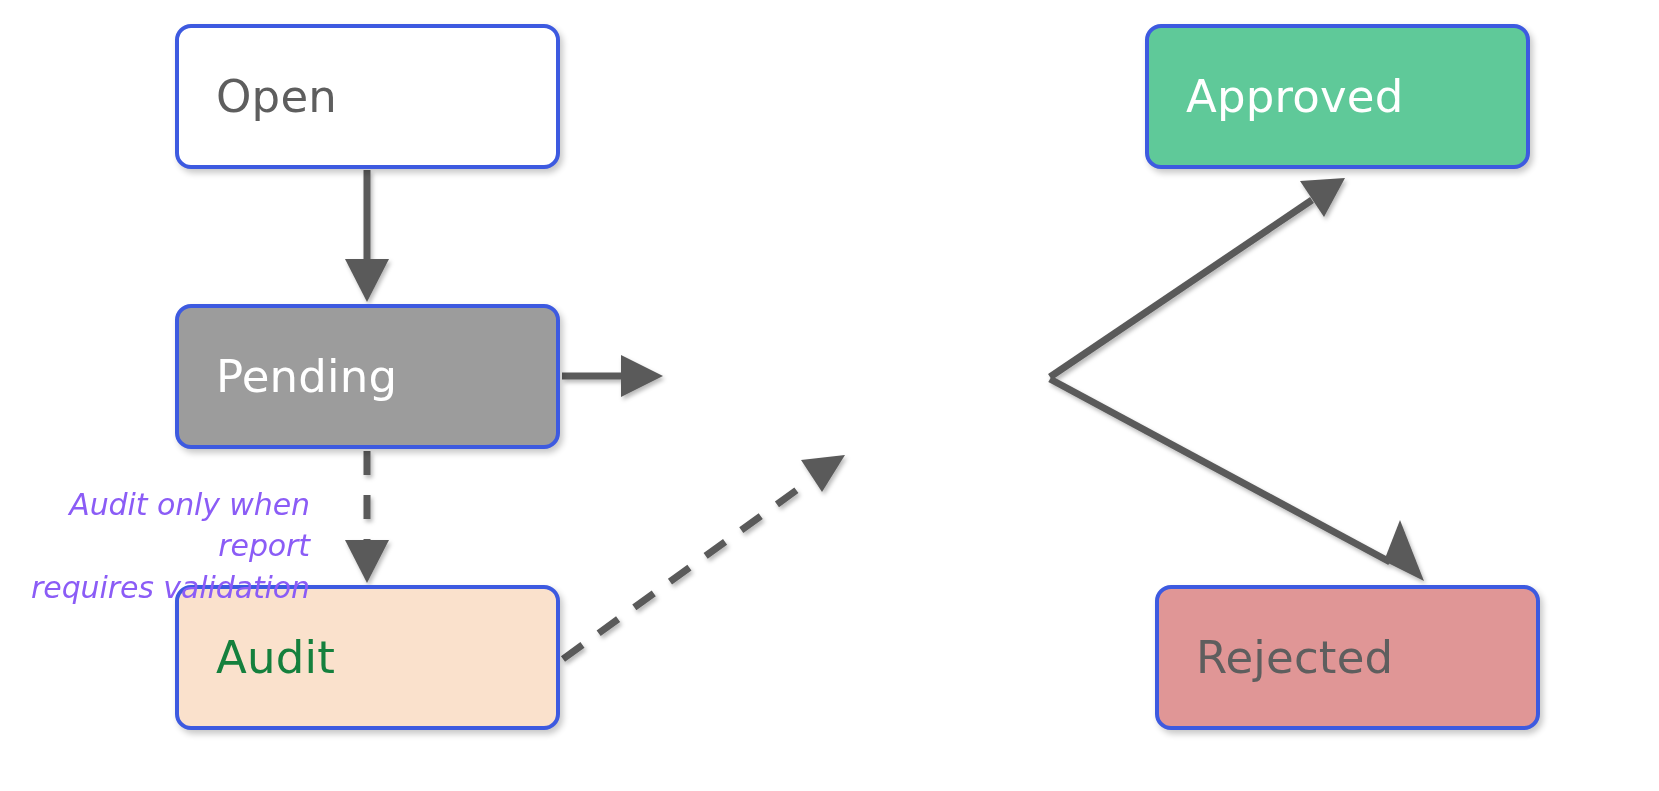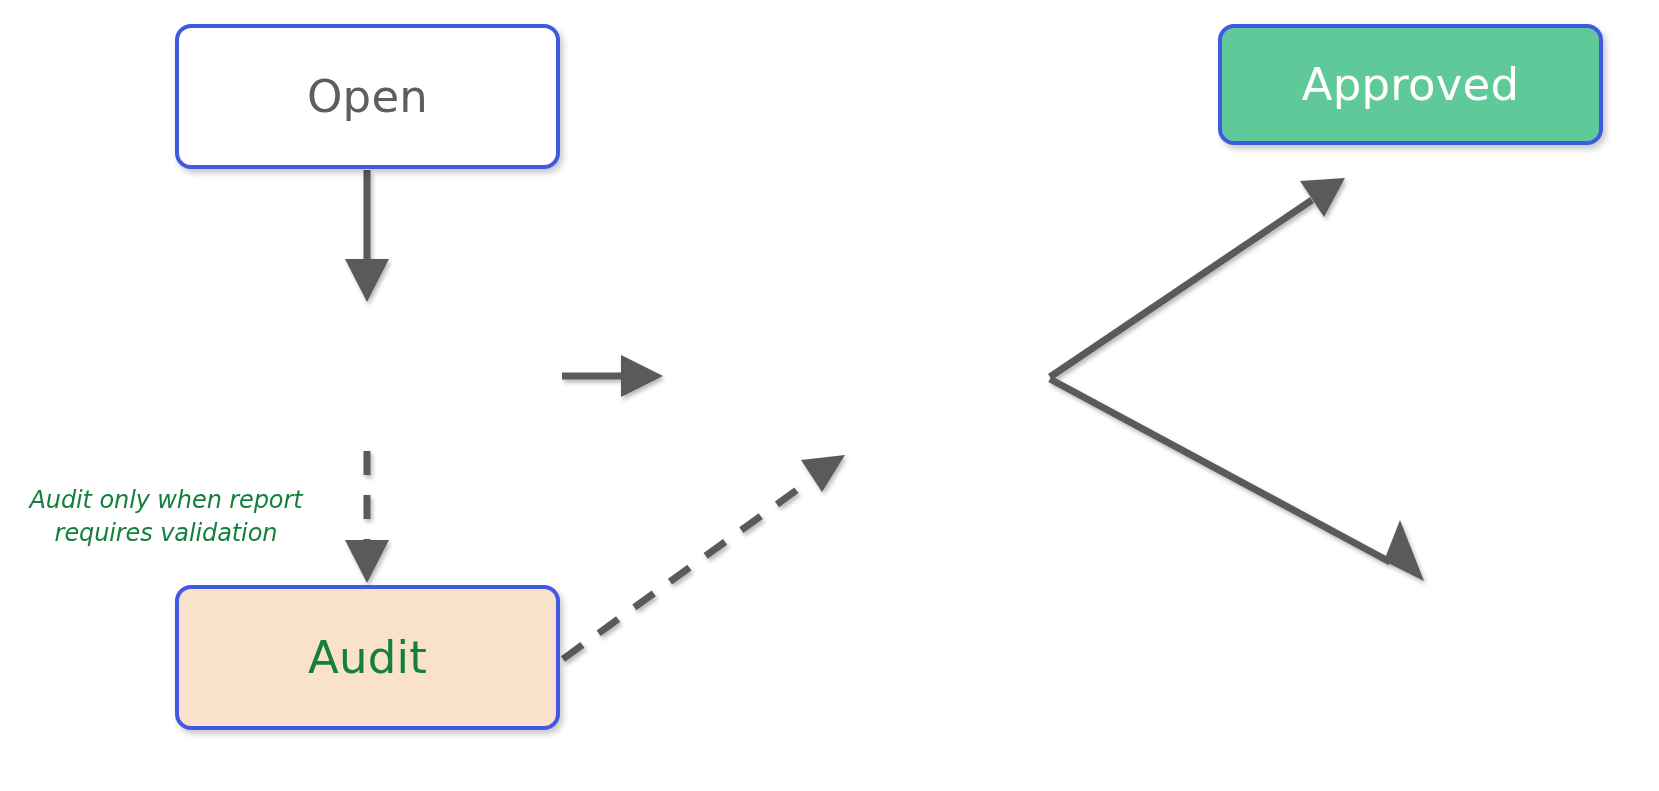--- a/index.html
+++ b/index.html
@@ -23,40 +23,41 @@
     top: 0;
     width: 1659px;
     height: 791px;
     pointer-events: none;
   }
   .node {
     position: absolute;
     box-sizing: border-box;
     display: flex;
     align-items: center;
-    justify-content: center;
+    justify-content: flex-start;
     border-radius: 16px;
     border: 4px solid #3d5ae0;
     box-shadow: 3px 4px 6px rgba(0,0,0,0.22);
     font-size: 45px;
     font-weight: 400;
     line-height: 1;
     letter-spacing: 0.2px;
     white-space: nowrap;
+    padding-left: 37px;
   }
   .node-label {
     display: block;
   }
   .annotation {
     position: absolute;
     font-style: italic;
-    font-size: 24px;
+    font-size: 30px;
     line-height: 1.38;
-    color: #15803d;
-    text-align: center;
+    color: #8b5cf6;
+    text-align: right;
     white-space: pre-line;
     letter-spacing: -0.1px;
   }
 </style>
 </head>
 <body>
 
 <div id="canvas">
 
   <svg id="edge-layer" viewBox="0 0 1659 791" width="1659" height="791" xmlns="http://www.w3.org/2000/svg">
@@ -97,27 +98,33 @@
         <line x1="1050" y1="379" x2="1390" y2="562" stroke="#5a5a5a" stroke-width="7" stroke-linecap="butt"></line>
         <polygon points="1424,581 1384,561 1400,520" fill="#5a5a5a"></polygon>
       </g>
     </g>
   </svg>
 
   <div class="node" style="left:175px; top:24px; width:385px; height:145px; background:#ffffff; color:#5e5e5e;">
     <span class="node-label">Open</span>
   </div>
 
+  <div class="node" style="left:175px; top:304px; width:385px; height:145px; background:#9c9c9c; color:#ffffff;">
+    <span class="node-label">Pending</span>
+  </div>
 
   <div class="node" style="left:175px; top:585px; width:385px; height:145px; background:#fae1cc; color:#15803d;">
     <span class="node-label">Audit</span>
   </div>
 
 
-  <div class="node" style="left:1218px; top:24px; width:385px; height:121px; background:#5fc999; color:#ffffff;">
+  <div class="node" style="left:1145px; top:24px; width:385px; height:145px; background:#5fc999; color:#ffffff;">
     <span class="node-label">Approved</span>
   </div>
 
+  <div class="node" style="left:1155px; top:585px; width:385px; height:145px; background:#e09696; color:#5e5e5e;">
+    <span class="node-label">Rejected</span>
+  </div>
 
   <div class="annotation" style="left:22px; top:484px; width:288px;">Audit only when report
 requires validation</div>
 
 </div>
 
 </body></html>

